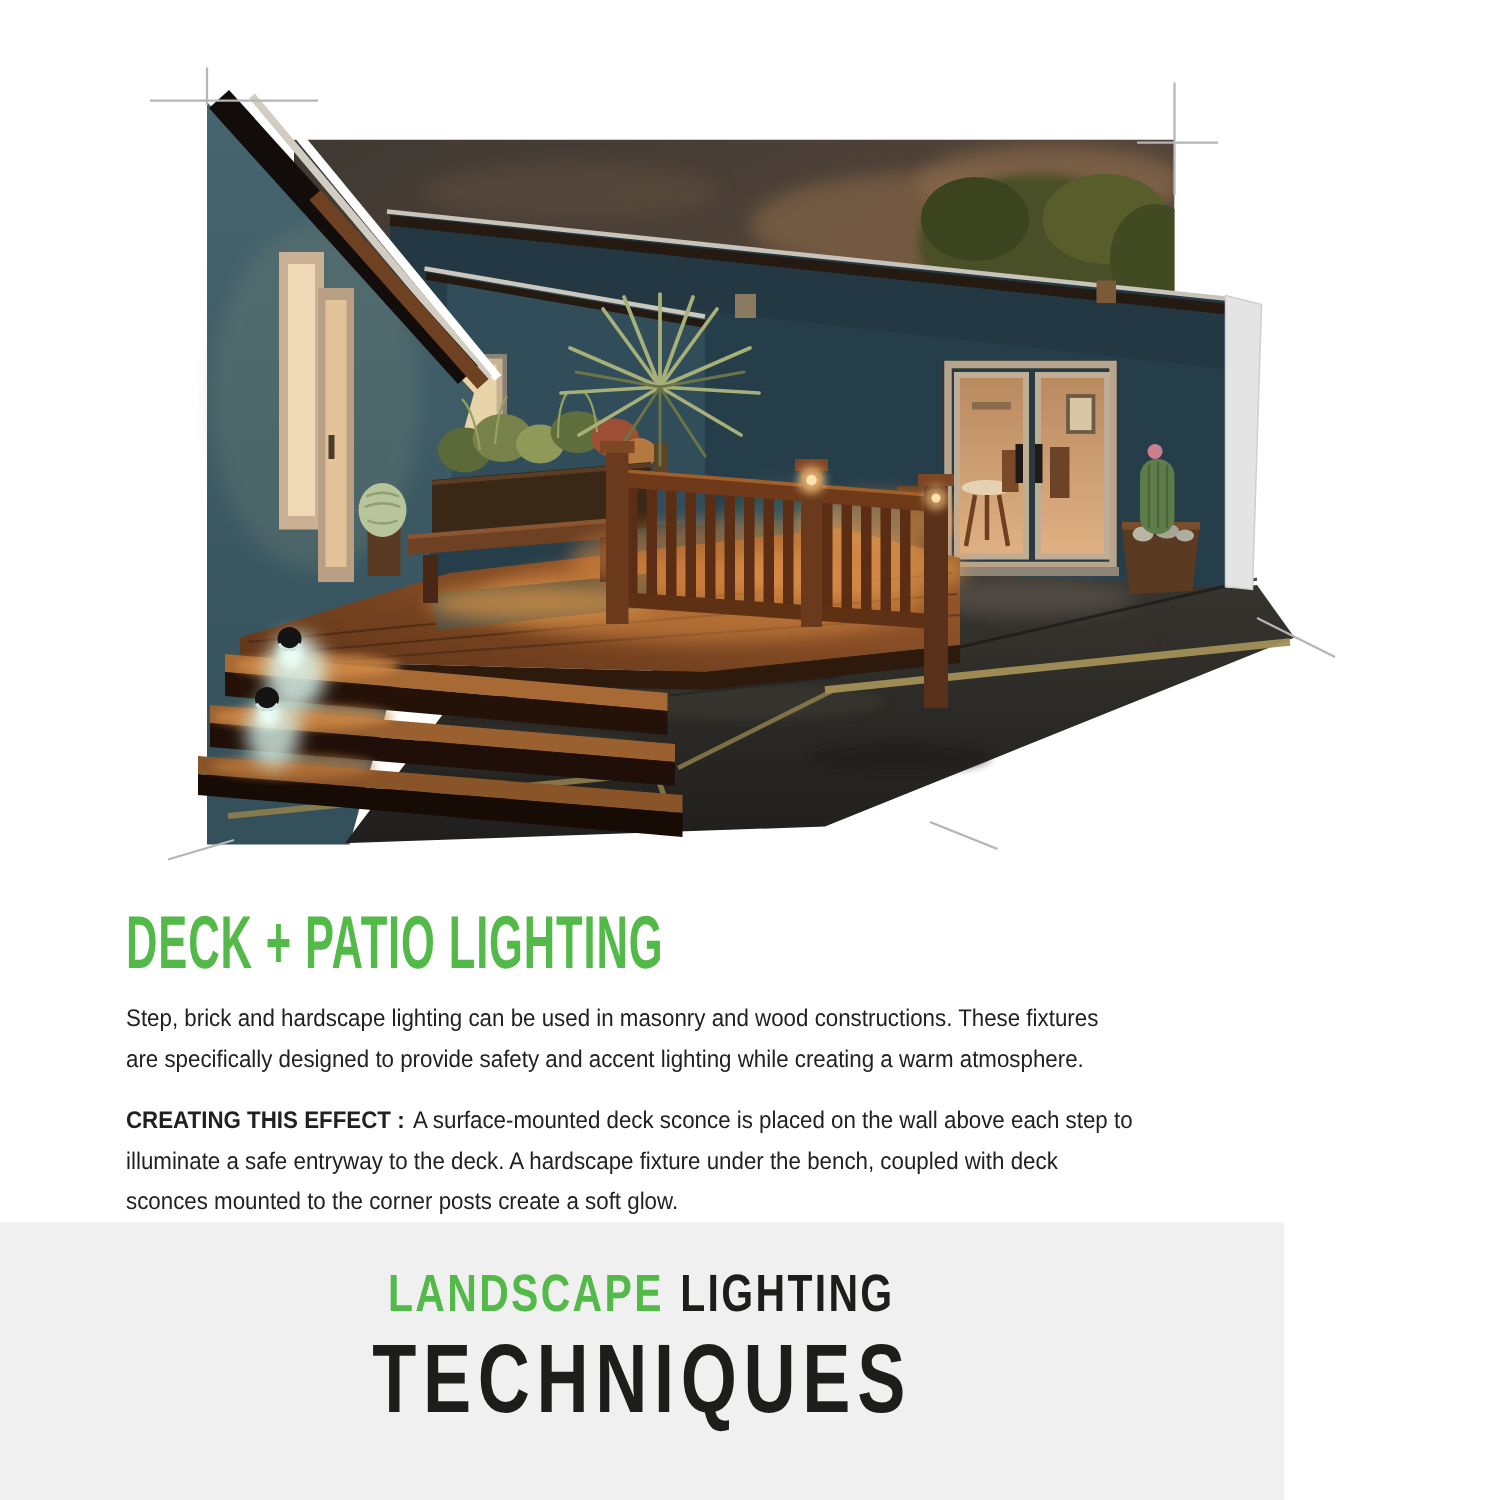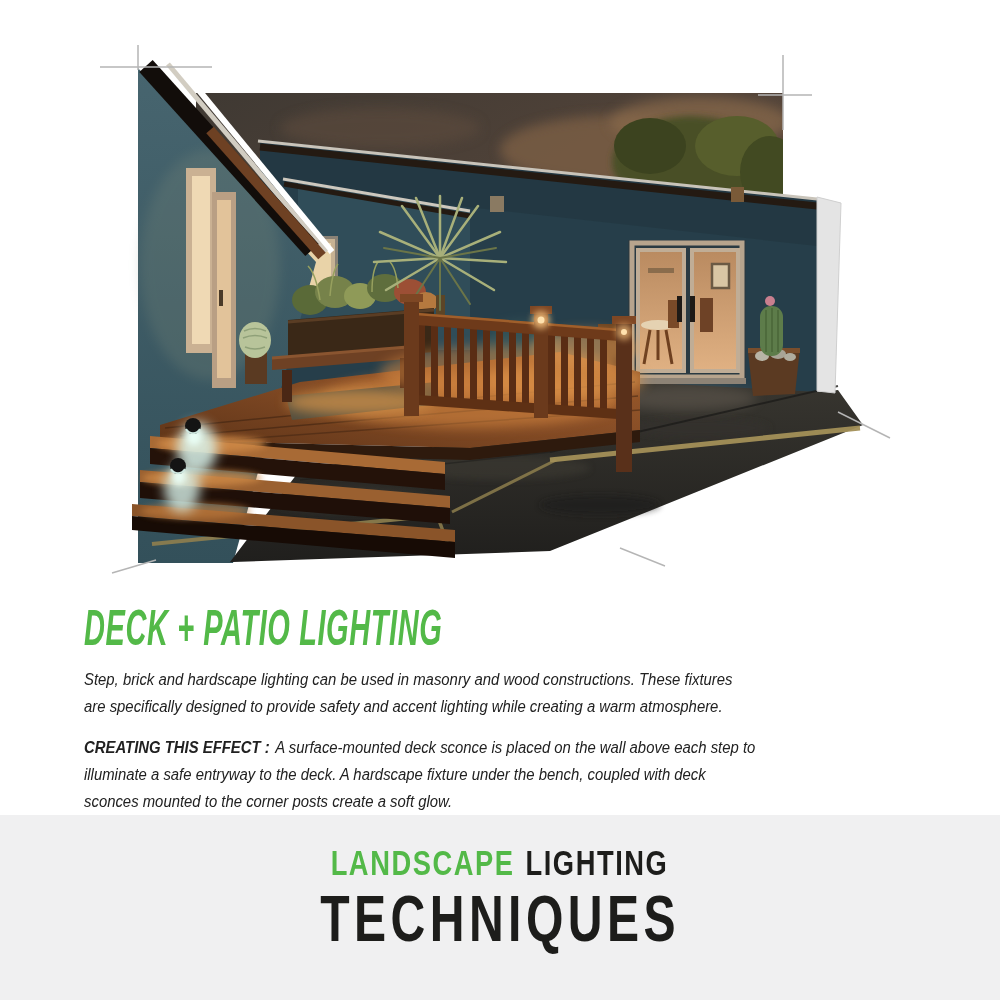--- a/index.html
+++ b/index.html
@@ -3,32 +3,32 @@
 <meta charset="utf-8">
 <style>
   * { margin:0; padding:0; box-sizing:border-box; }
   html,body { width:1000px; height:1000px; }
   body { font-family:"Liberation Sans", sans-serif; background:#ffffff; position:relative; overflow:hidden; }
   .page { position:absolute; inset:0; background:#ffffff; }
 
   .hero { position:absolute; left:0; top:0; width:1000px; height:600px; }
   .hero svg { display:block; width:1000px; height:600px; }
 
-  .content { position:absolute; left:84px; top:604px; width:880px;font-style:italic; }
+  .content { position:absolute; left:84px; top:604px; width:880px; }
   .section-title {
     color:#53b948; font-size:50px; font-weight:bold; line-height:48px;
     letter-spacing:1px; white-space:nowrap;
     transform:scaleX(0.58); transform-origin:left center;
   }
   .para { margin-top:14px; color:#212121; font-size:16px; line-height:27px; }
   .para .pline { white-space:nowrap; transform:scaleX(0.93); transform-origin:left center; }
   .p-label { font-weight:bold; margin-right:6px; }
 
   .footer {
-    position:absolute; left:0; bottom:0; width:1000px; height:185px;
+    position:absolute; left:0; bottom:0; width:856px; height:185px;
     background:#f0f0f1; display:flex; flex-direction:column; align-items:center;
     padding-top:30px;
   }
   .brand-line {
     font-size:35px; font-weight:bold; line-height:36px; letter-spacing:2px;
     white-space:nowrap; transform:scaleX(0.78); transform-origin:center;
   }
   .brand-line .accent { color:#53b948; margin-right:14px; }
   .brand-line .dark { color:#1d1d1b; }
   .brand-title {

